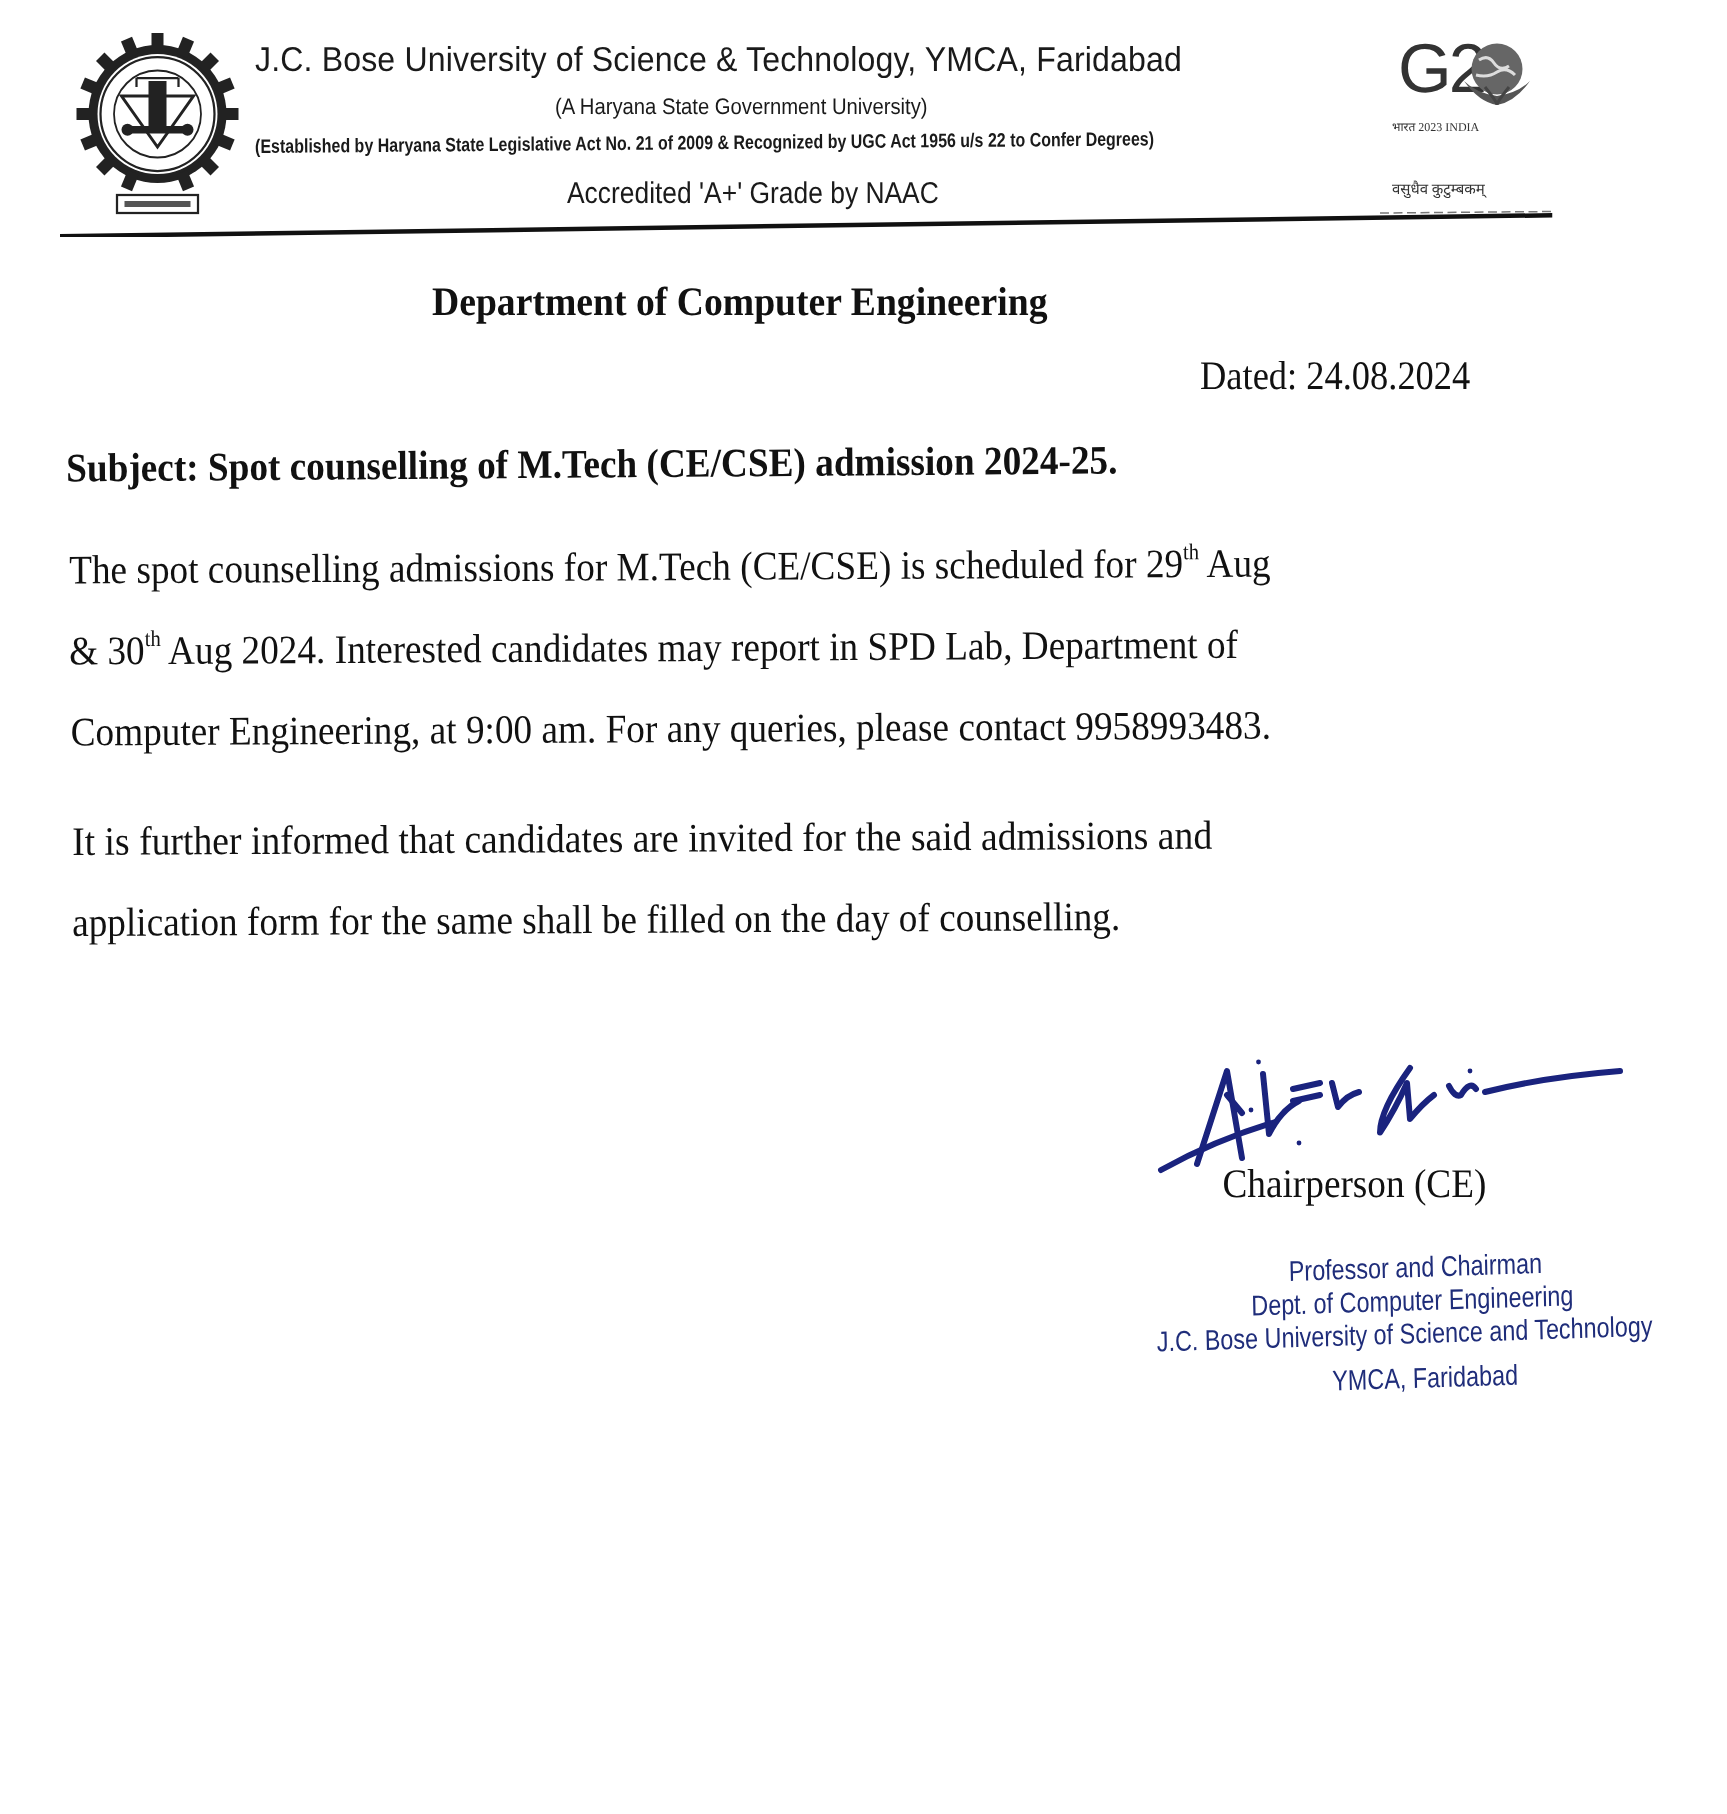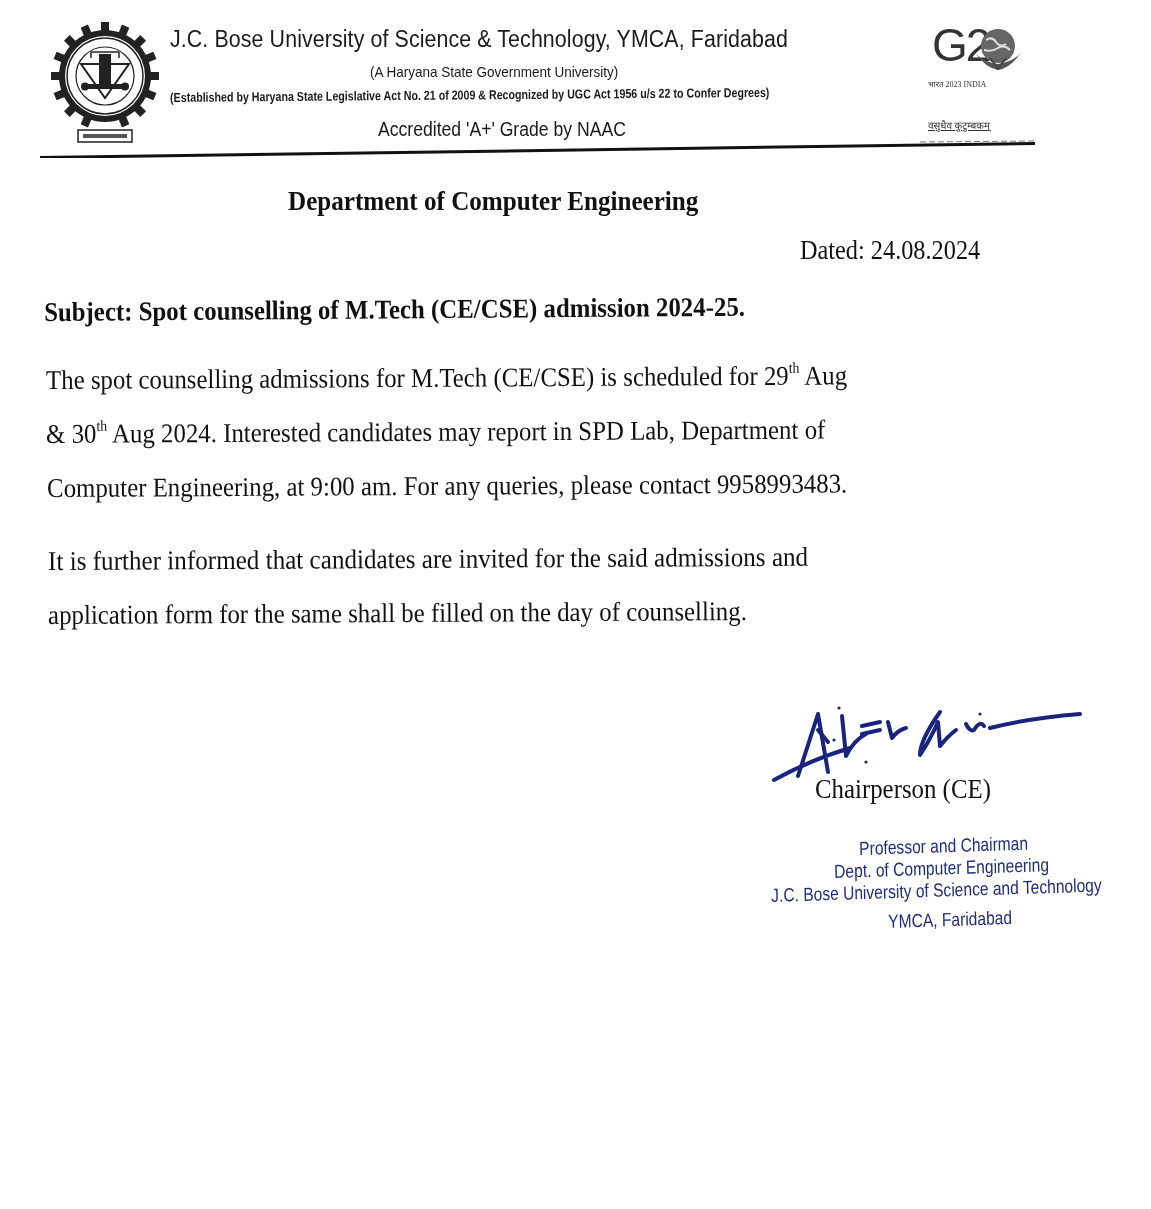--- a/index.html
+++ b/index.html
@@ -8,21 +8,21 @@
 
   
   #logo { left: 50px; top: 18px; width: 110px; height: 130px; }
   .lh-sans { font-family: "Liberation Sans", sans-serif; color: #1a1a1a; white-space: nowrap; }
   #uni-name { left: 170px; top: 26px; font-size: 23px; letter-spacing: 0.1px; transform: scaleX(0.93); transform-origin: left top; }
   #uni-sub { left: 370px; top: 63px; font-size: 15px; transform: scaleX(0.9); transform-origin: left top; }
   #uni-est { left: 170px; top: 90px; font-size: 13px; font-weight: bold; transform: scaleX(0.82) rotate(-0.4deg); transform-origin: left top; }
   #uni-acc { left: 378px; top: 118px; font-size: 20px; transform: scaleX(0.88); transform-origin: left top; }
   #g20-text { left: 900px; top: 18px; font-family: "Liberation Sans", sans-serif; font-size: 46px; color: #333; letter-spacing: -2px; margin-left: 32px; }
   #g20-tag { left: 928px; top: 78px; font-family: "Liberation Serif", serif; font-size: 8px; color: #333; white-space: nowrap; }
-  #g20-motto { left: 928px; top: 118px; font-family: "Liberation Serif", serif; font-size: 10px; color: #333; white-space: nowrap; text-decoration: underline; }
+  #g20-motto { left: 928px; top: 118px; font-family: "Liberation Serif", serif; font-size: 10px; color: #333; white-space: nowrap; }
 
   #rule { left: 40px; top: 140px; width: 995px; height: 18px; }
 
   
   .serif { font-family: "Liberation Serif", serif; color: #111; white-space: nowrap; }
   #dept-title { left: 288px; top: 186px; font-size: 27px; font-weight: bold; transform: scaleX(0.93); transform-origin: left top; }
   #dated { left: 800px; top: 235px; font-size: 27px; transform: scaleX(0.9); transform-origin: left top; }
   #subject { left: 44px; top: 297px; font-size: 27px; font-weight: bold; transform: scaleX(0.92) rotate(-0.4deg); transform-origin: left top; }
 
   .para-line { font-size: 27px; transform-origin: left top; }

